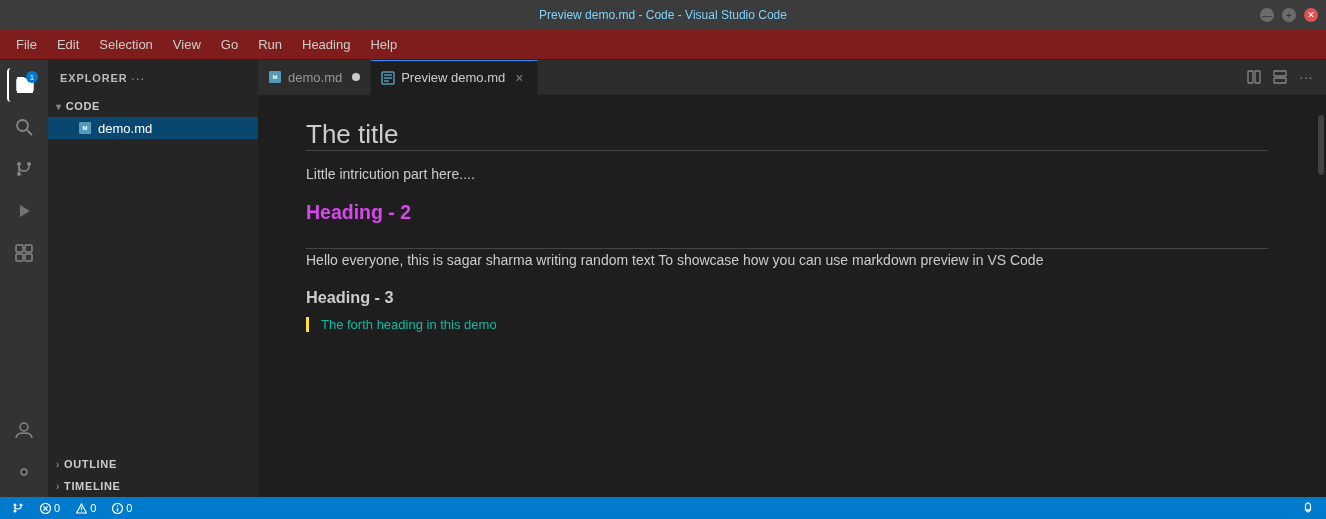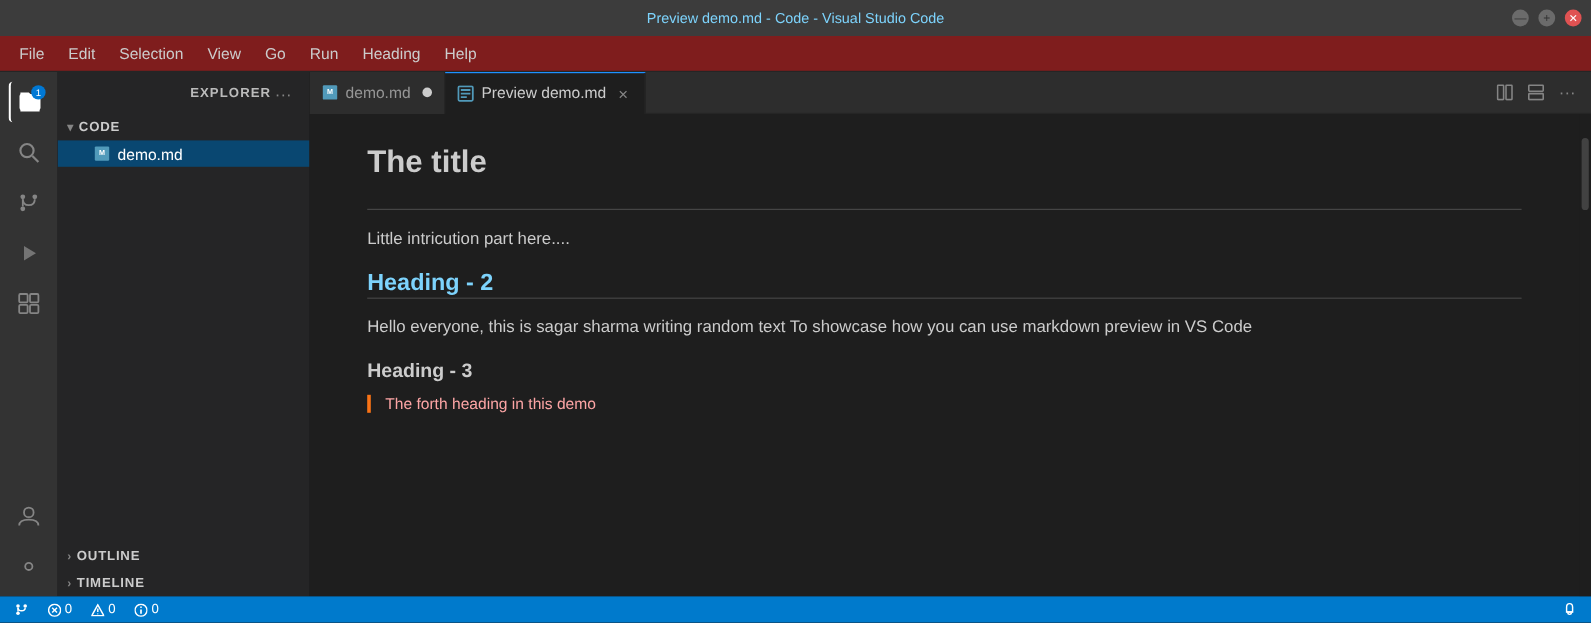--- a/index.html
+++ b/index.html
@@ -134,21 +134,21 @@
       width: 210px;
       background: #252526;
       display: flex;
       flex-direction: column;
       flex-shrink: 0;
       overflow: hidden;
     }
     .sidebar-header {
       display: flex;
       align-items: center;
-      justify-content: flex-end;
+      justify-content: flex-start;
       padding: 16px 12px;
       height: 35px;
     }
     .sidebar-title {
       color: #bbbbbb;
       font-size: 11px;
       font-weight: 700;
       letter-spacing: 0.08em;
       text-transform: uppercase;
     }
@@ -337,59 +337,58 @@
       padding: 24px 48px;
       background: #1e1e1e;
       color: #cccccc;
     }
     .preview-container::-webkit-scrollbar { width: 10px; }
     .preview-container::-webkit-scrollbar-track { background: #1e1e1e; }
     .preview-container::-webkit-scrollbar-thumb { background: #424242; }
 
     .preview-h1 {
       font-size: 2em;
-      font-weight: 700;
+      font-weight: 400;
       color: #cccccc;
       margin-bottom: 12px;
-      padding-bottom: 24px;
+      padding-bottom: 0;
       border-bottom: 1px solid #454545;
     }
     .preview-p {
       font-size: 14px;
       line-height: 1.6;
       margin-bottom: 16px;
       color: #cccccc;
     }
     .preview-h2 {
       font-size: 1.5em;
       font-weight: 700;
-      color: #7dd3fc;
-      margin-bottom: 12px;
+      color: #d946ef;
       margin-top: 8px;
-      padding-bottom: 0;
+      padding-bottom: 24px;
       border-bottom: 1px solid #454545;
     }
     .preview-h3 {
       font-size: 1.25em;
       font-weight: 700;
       color: #cccccc;
       margin-bottom: 10px;
       margin-top: 8px;
     }
     .preview-h4 {
       font-size: 1em;
       font-weight: 700;
       color: #cccccc;
       margin-bottom: 8px;
       margin-top: 8px;
     }
     .blockquote {
-      border-left: 3px solid #f97316;
+      border-left: 3px solid #fde047;
       padding-left: 12px;
-      color: #fca5a5;
+      color: #14b8a6;
       margin: 8px 0;
     }
 
     
     .scrollbar {
       width: 10px;
       background: #1e1e1e;
       position: relative;
     }
     .scrollbar-thumb {

